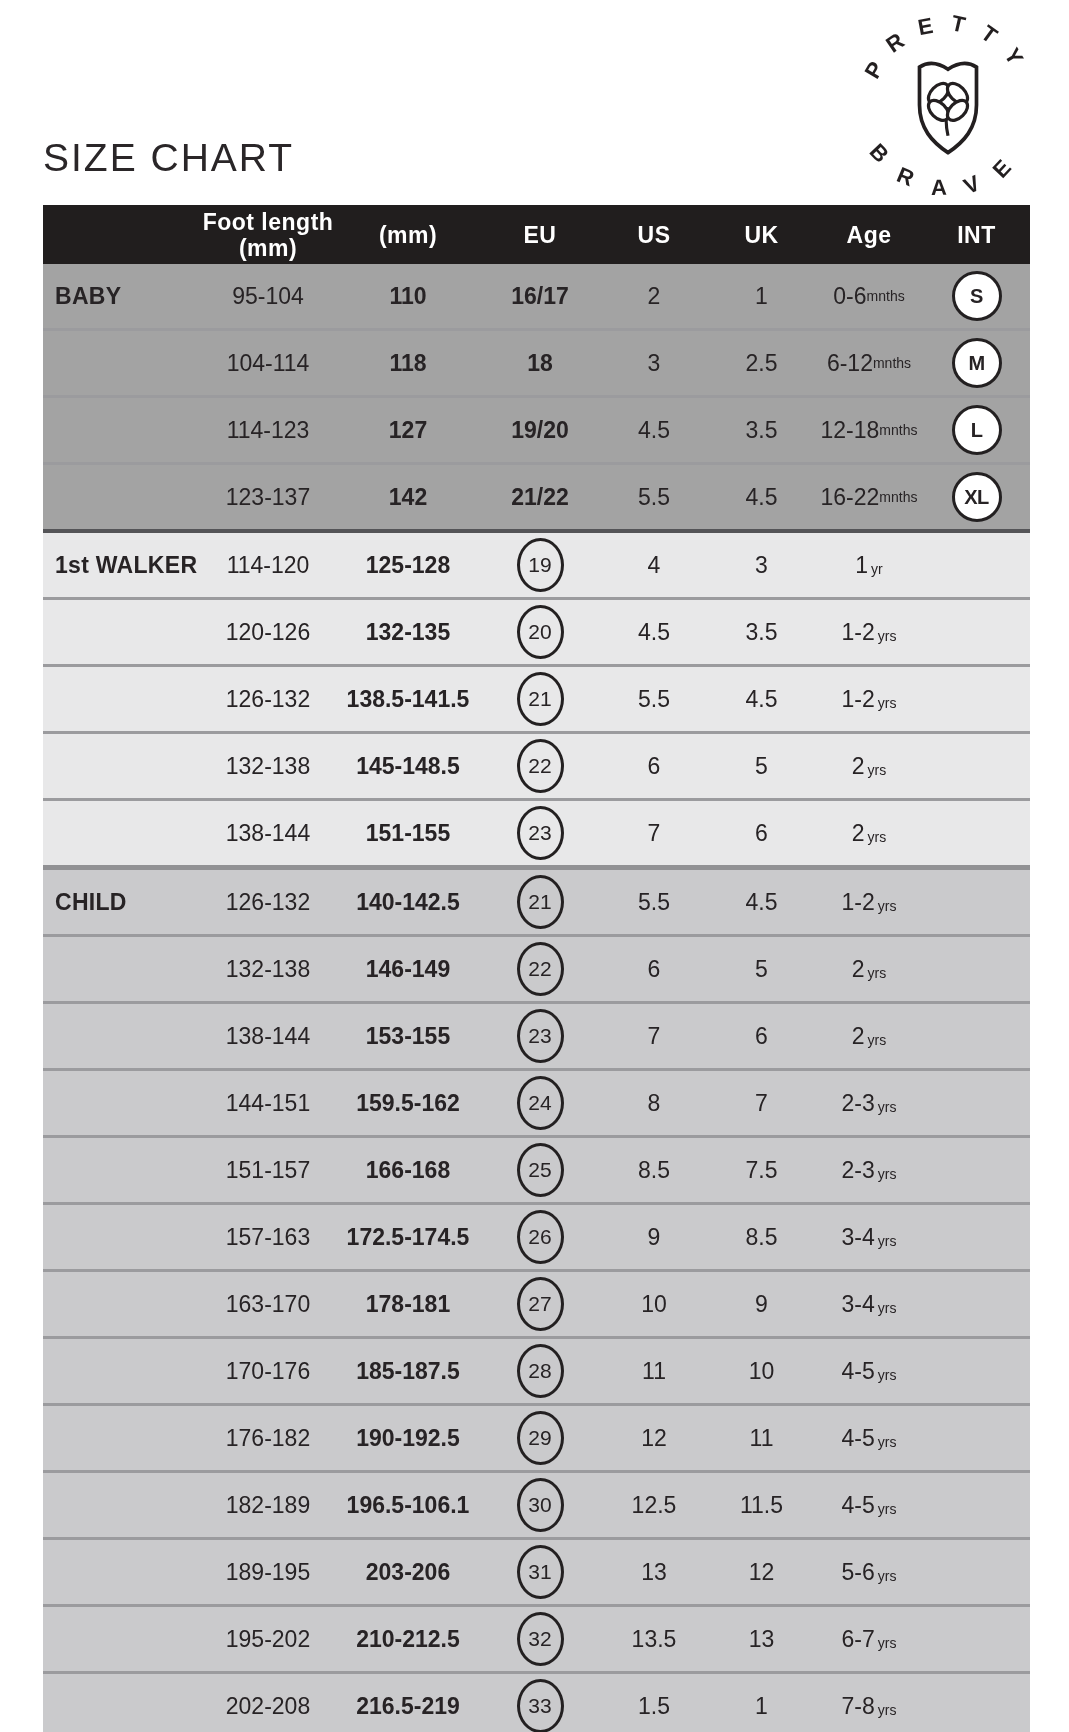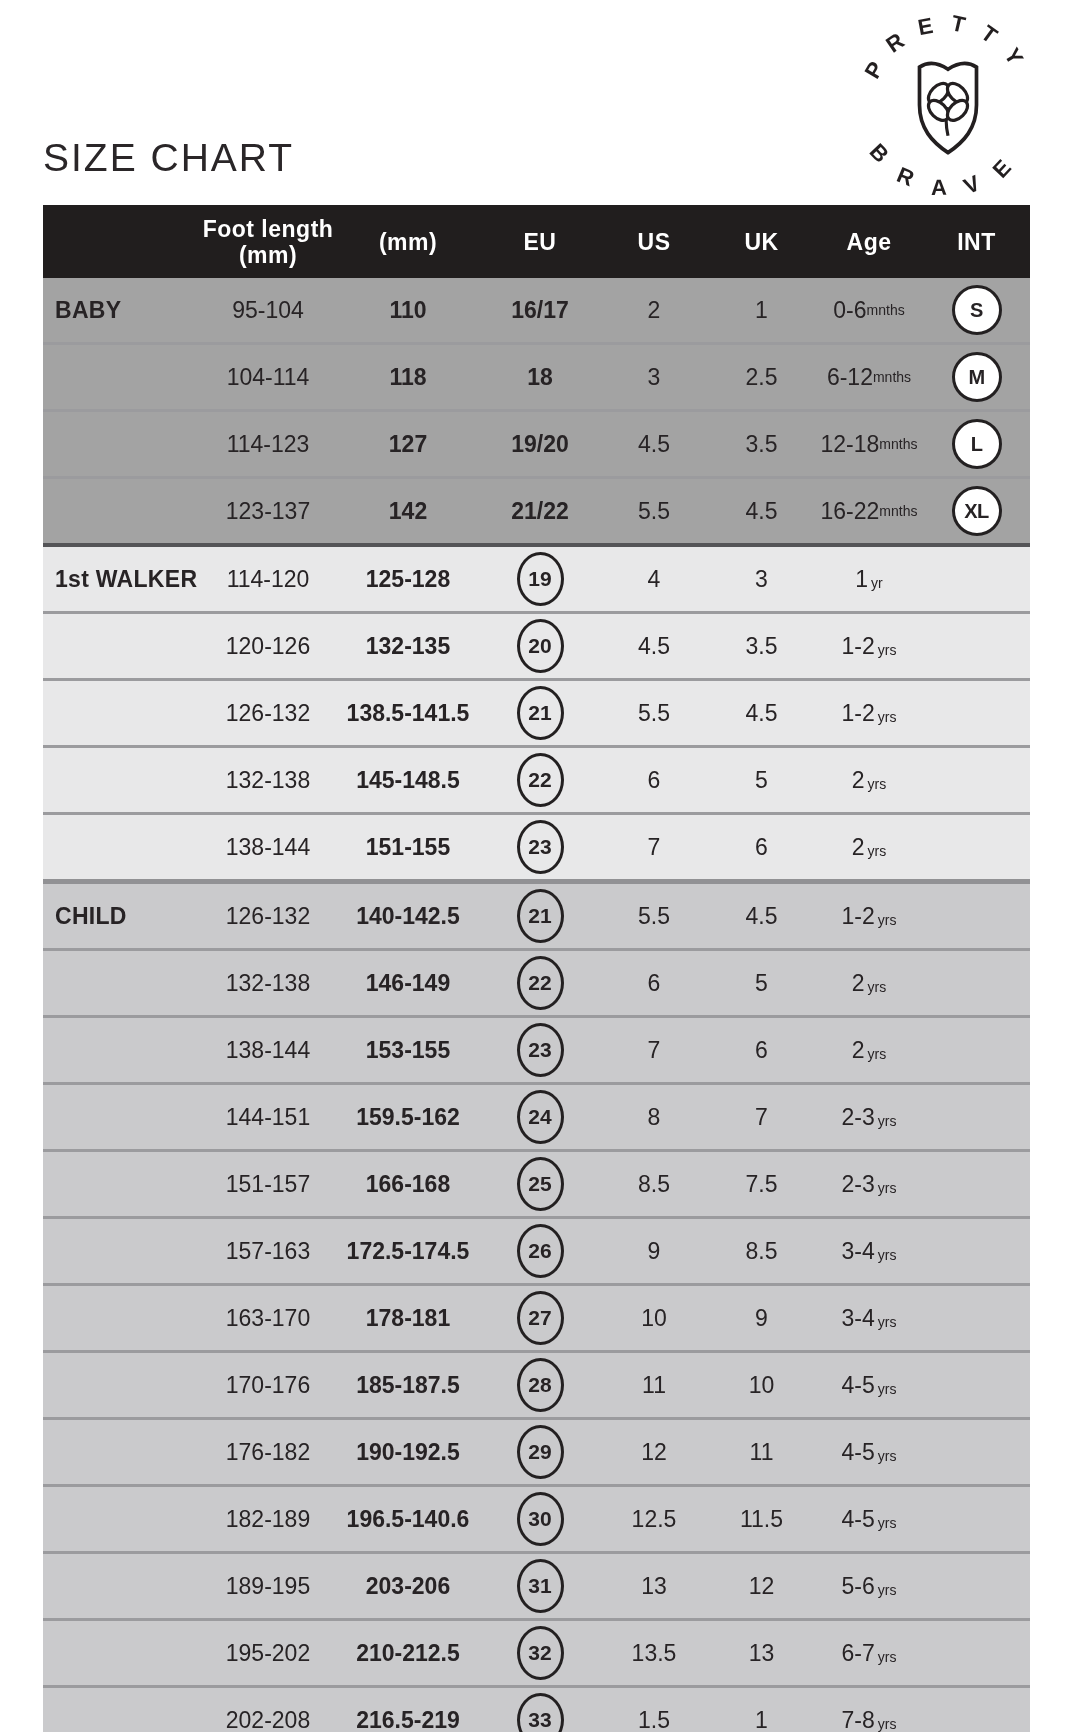--- a/index.html
+++ b/index.html
@@ -19,31 +19,31 @@
     position:absolute;left:43px;top:205px;width:987px;
     border-bottom:3px solid #9b9b9e;
   }
   .row{
     display:grid;
     grid-template-columns:157px 136px 144px 120px 108px 107px 108px 107px;
     align-items:center;justify-items:center;
     height:64px;
   }
   .header-row{
-    height:73px;background:#211e1e;color:#ffffff;
+    height:59px;background:#211e1e;color:#ffffff;
   }
   .header-row .cell{font-weight:bold;font-size:23px;letter-spacing:.5px;text-align:center;line-height:26px;}
   .cell{font-size:23px;text-align:center;}
   .c-label{justify-self:start;padding-left:12px;font-weight:bold;font-size:23px;letter-spacing:.3px;}
   .c-insole{font-weight:bold;}
   .eu-plain{font-weight:bold;}
   .circle-num{
     display:inline-flex;align-items:center;justify-content:center;
     width:41px;height:48px;border:3px solid #232021;border-radius:50%;
-    font-weight:bold;font-size:21px;background:transparent;
+    font-weight:normal;font-size:21px;background:transparent;
   }
   .int-circle{
     display:inline-flex;align-items:center;justify-content:center;
     width:44px;height:44px;border:3px solid #232021;border-radius:50%;
     font-weight:bold;font-size:20px;letter-spacing:-.5px;background:#fff;
   }
   .age-stack{display:flex;align-items:center;line-height:24px;}
   .age-stack .age-unit{font-size:14px;line-height:14px;}
   .age-inline .age-unit{font-size:14px;margin-left:3px;position:relative;top:1px;}
   
@@ -291,21 +291,21 @@
           <div class="cell c-insole">190-192.5</div>
           <div class="cell c-eu"><span class="circle-num">29</span></div>
           <div class="cell c-us">12</div>
           <div class="cell c-uk">11</div>
           <div class="cell age-inline"><span class="age-val">4-5</span><span class="age-unit">yrs</span></div>
           <div class="cell c-int"></div>
         </div>
         <div class="row">
           <div class="cell c-label"></div>
           <div class="cell c-foot">182-189</div>
-          <div class="cell c-insole">196.5-140.6</div>
+          <div class="cell c-insole">196.5-106.1</div>
           <div class="cell c-eu"><span class="circle-num">30</span></div>
           <div class="cell c-us">12.5</div>
           <div class="cell c-uk">11.5</div>
           <div class="cell age-inline"><span class="age-val">4-5</span><span class="age-unit">yrs</span></div>
           <div class="cell c-int"></div>
         </div>
         <div class="row">
           <div class="cell c-label"></div>
           <div class="cell c-foot">189-195</div>
           <div class="cell c-insole">203-206</div>

